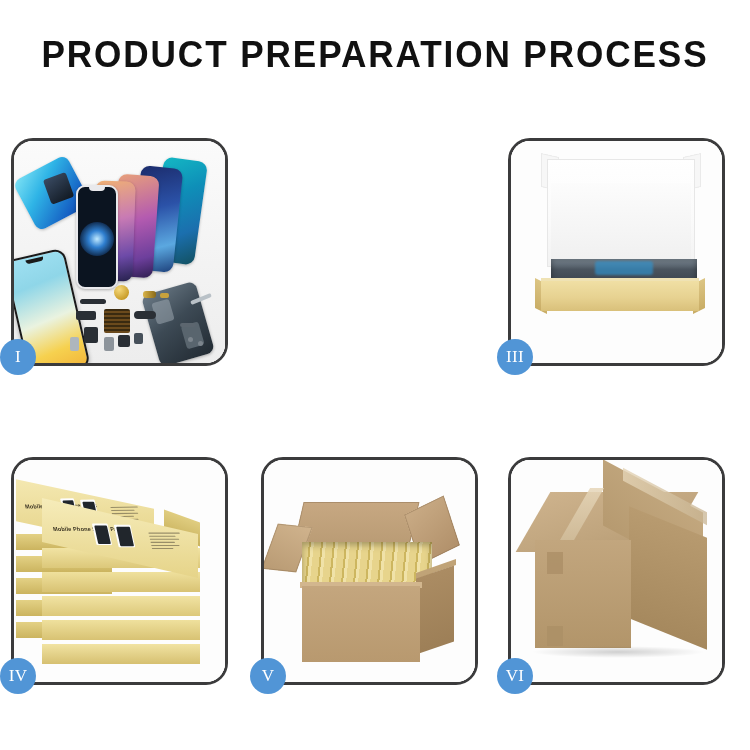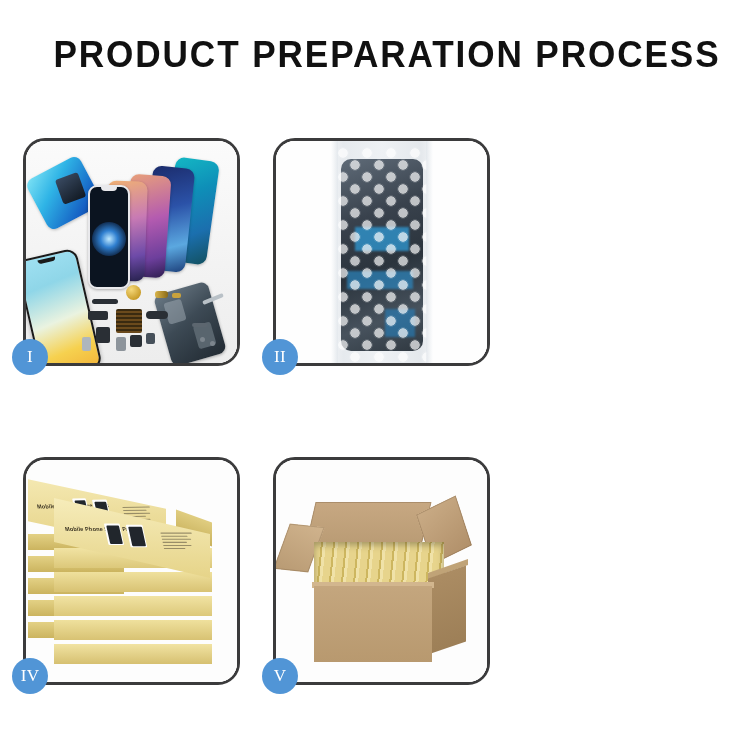--- a/index.html
+++ b/index.html
@@ -3,21 +3,21 @@
 <meta charset="utf-8">
 <style>
   html,body{margin:0;padding:0;}
   body{
     width:750px;height:750px;
     background:#ffffff;
     font-family:"Liberation Sans", sans-serif;
     overflow:hidden;
     position:relative;
   }
-  .page{position:absolute;inset:0;margin-left:12px;}
+  .page{position:absolute;inset:0;}
 
   
   .header{position:absolute;left:0;top:0;width:750px;text-align:center;}
   .title{
     margin:0;padding:0;
     font-family:"Liberation Sans", sans-serif;
     font-size:37px;font-weight:700;
     letter-spacing:2.0px;
     color:#111111;
     transform:scaleX(0.95);
@@ -297,37 +297,36 @@
           <div class="part pt11"></div>
           <div class="part pt12"></div>
           <div class="part pt13"></div>
           <div class="part pt14"></div>
           <div class="part pt15"></div>
           <div class="part pt16"></div>
         </div>
         <div class="badge">I</div>
       </div>
 
-      <div class="panel c2">
+
+      <div class="panel c3">
         <div class="pinner">
-          <div class="p2bg"></div>
-          <div class="pouch">
-            <div class="pouchinner">
-              <span class="blue1"></span>
-              <span class="blue2"></span>
-              <span class="blue3"></span>
-            </div>
-            <div class="bubbles"></div>
-          </div>
-          <div class="pouchseam-l"></div>
-          <div class="pouchseam-r"></div>
+          <div class="p3bg"></div>
+          <div class="b3-lidL"></div>
+          <div class="b3-lidR"></div>
+          <div class="b3-backwall"></div>
+          <div class="b3-foam"></div>
+          <div class="b3-prod"></div>
+          <div class="b3-rim"></div>
+          <div class="b3-frontL"></div>
+          <div class="b3-frontR"></div>
+          <div class="b3-front"></div>
         </div>
-        <div class="badge">II</div>
+        <div class="badge">III</div>
       </div>
-
     </div>
 
     <div class="row row2">
 
       <div class="panel c1">
         <div class="pinner">
           <div class="p4bg"></div>
           <div class="stack">
 
             <div class="sb-side" style="left:2px;top:74px;width:96px;height:16px;"></div>
@@ -402,15 +401,30 @@
           <div class="c5-flapL"></div>
           <div class="c5-fill"></div>
           <div class="c5-rim2"></div>
           <div class="c5-side"></div>
           <div class="c5-rim"></div>
           <div class="c5-front"></div>
         </div>
         <div class="badge">V</div>
       </div>
 
+      <div class="panel c3">
+        <div class="pinner">
+          <div class="p6bg"></div>
+          <div class="c6-top"></div>
+          <div class="c6-top2"></div>
+          <div class="c6-tape"></div>
+          <div class="c6-tape2"></div>
+          <div class="c6-side"></div>
+          <div class="c6-front"></div>
+          <div class="c6-tab"></div>
+          <div class="c6-tab2"></div>
+          <div class="c6-shadow"></div>
+        </div>
+        <div class="badge">VI</div>
+      </div>
     </div>
   </div>
 </div>
 
 </body></html>

